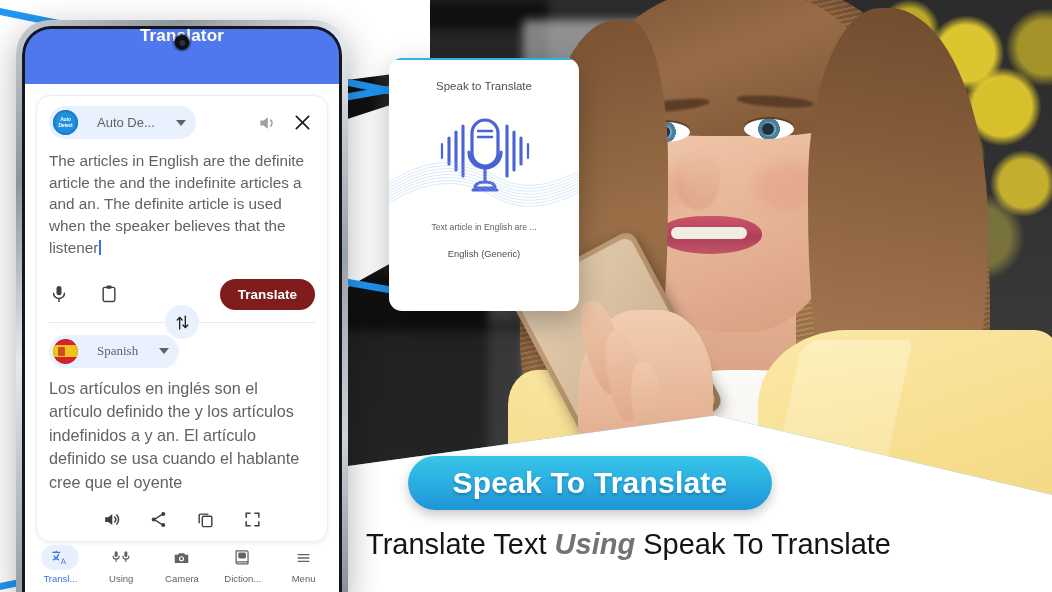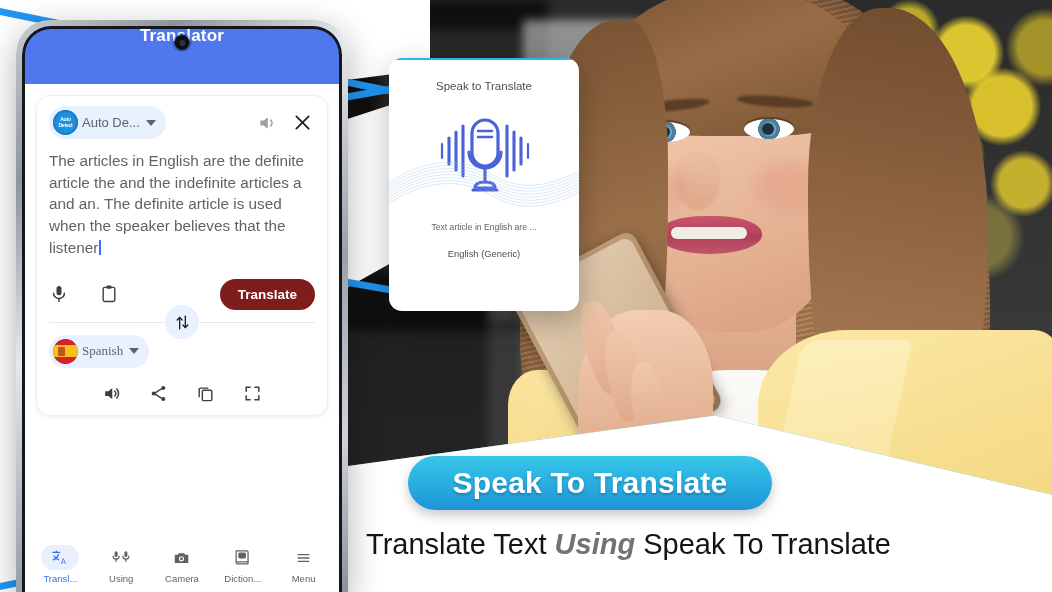--- a/index.html
+++ b/index.html
@@ -189,21 +189,21 @@
   }
   .punch i{ width:6px; height:6px; border-radius:50%; background:#2a3240; display:block; }
 
   .card{
     margin:11px 14px 0 14px; background:#fff; border-radius:14px;
     border:1px solid #eceef1; box-shadow:0 1px 5px rgba(0,0,0,.07);
     padding:10px 12px 12px 12px;
   }
   .src-row{ display:flex; align-items:center; justify-content:space-between; }
   .chip{
-    display:flex; align-items:center; gap:4px;
+    display:flex; align-items:center; gap:19px;
     background:#eaf1fe; border-radius:18px; padding:4px 10px 4px 4px;
   }
   .chip-flag{
     width:25px; height:25px; border-radius:50%; background:#1f8fe0;
     display:flex; flex-direction:column; align-items:center; justify-content:center;
     color:#fff; font-size:5px; font-weight:bold; line-height:1.05; letter-spacing:-.2px;
     box-shadow:inset 0 0 0 2px #1b7ec9;
   }
   .flag-es{
     width:25px; height:25px; border-radius:50%; overflow:hidden;
@@ -419,20 +419,21 @@
         </div>
 
         <div class="tgt-row">
           <div class="chip">
             <div class="flag-es"></div>
             <span class="chip-label">Spanish</span>
             <span class="chev"></span>
           </div>
         </div>
 
+        <div class="tgt-text">Los artículos en inglés son el artículo definido the y los artículos indefinidos a y an. El artículo definido se usa cuando el hablante cree que el oyente</div>
 
         <div class="out-actions">
           <span>
             <svg width="19" height="19" viewBox="0 0 24 24" fill="none" stroke="#3c4043" stroke-width="1.9" stroke-linecap="round">
               <polygon points="4,9 8,9 13,5 13,19 8,15 4,15" fill="#3c4043" stroke="none"></polygon>
               <path d="M16 8.8a4.6 4.6 0 0 1 0 6.4"></path>
                 <path d="M18.6 6.4a8 8 0 0 1 0 11.2"></path>
             </svg>
           </span>
           <span>

